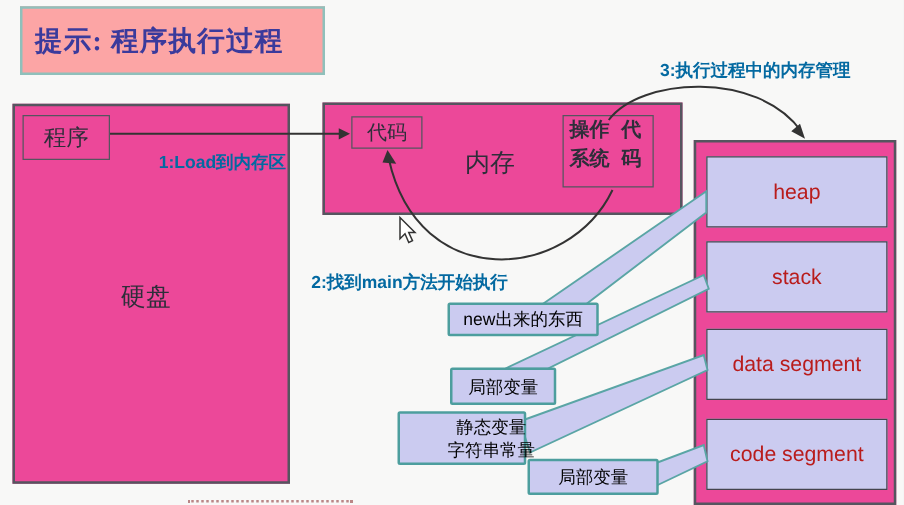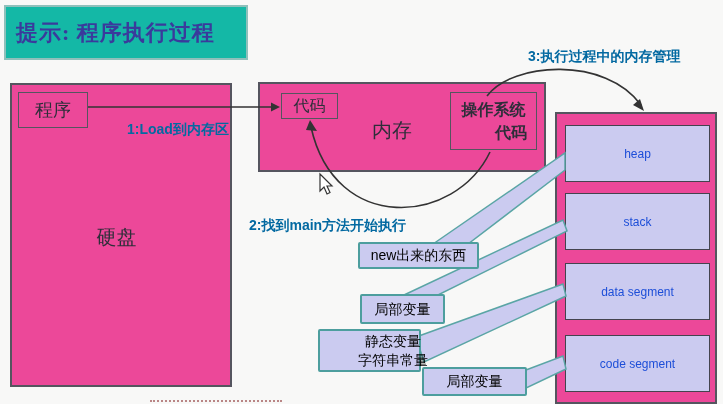--- a/index.html
+++ b/index.html
@@ -5,46 +5,46 @@
   html,body{margin:0;padding:0;}
   body{background:#e9e9e9;font-family:"Liberation Sans",sans-serif;}
   #canvas{position:relative;width:723px;height:404px;background:#f8f8f7;overflow:hidden;}
 
   
   .pbox{position:absolute;background:#ec4899;border:2px solid #55555f;box-sizing:border-box;}
 
   .serif-label{font-family:"Liberation Serif","DejaVu Serif",serif;color:#2e2e3a;}
 
   
-  #title-box{position:absolute;left:4px;top:5px;width:244px;height:55px;background:#14b8a6;
+  #title-box{position:absolute;left:16px;top:5px;width:244px;height:55px;background:#fca5a5;
     border:2px solid #8fc0bb;box-sizing:border-box;display:flex;align-items:center;}
   #title-box span{font-family:"Liberation Serif","DejaVu Serif",serif;font-weight:bold;
     font-size:22px;color:#3a3a9c;padding-left:10px;letter-spacing:1px;}
 
   
   #disk-box{left:10px;top:83px;width:222px;height:304px;}
   #disk-label{position:absolute;left:10px;top:224px;width:213px;text-align:center;font-size:20px;}
   #program-box{left:18px;top:92px;width:70px;height:36px;border-width:1.5px;
     display:flex;align-items:center;justify-content:center;font-size:18px;}
 
   
   #memory-box{left:258px;top:82px;width:288px;height:90px;}
   #memory-label{position:absolute;left:372px;top:117px;font-size:20px;}
   #code-box{left:281px;top:93px;width:57px;height:26px;border-width:1.5px;
     display:flex;align-items:center;justify-content:center;font-size:16px;}
-  #oscode-box{left:450px;top:92px;width:87px;height:58px;border-width:1.5px;font-size:16px;font-weight:600;
-    display:flex;flex-direction:column;justify-content:center;line-height:1.45;}
+  #oscode-box{left:450px;top:92px;width:73px;height:58px;border-width:1.5px;font-size:16px;font-weight:600;
+    display:flex;flex-direction:row;justify-content:center;line-height:1.45;}
   #oscode-box .l1{text-align:center;}
   #oscode-box .l2{text-align:right;padding-right:9px;}
 
   
   #ram-outer{left:555px;top:112px;width:162px;height:292px;}
   .segment{position:absolute;left:565px;width:145px;height:57px;background:#cbcbf0;
     border:1.5px solid #44444e;box-sizing:border-box;display:flex;align-items:center;justify-content:center;
-    font-size:12px;color:#1d4ed8;}
+    font-size:17px;color:#b91c1c;}
   #seg-heap{top:125px;}
   #seg-stack{top:193px;}
   #seg-data{top:263px;}
   #seg-code{top:335px;}
 
   
   .step-label{position:absolute;font-size:14px;font-weight:bold;color:#0369a1;white-space:nowrap;}
   #step1-label{left:127px;top:121px;}
   #step2-label{left:249px;top:217px;}
   #step3-label{left:528px;top:48px;}

